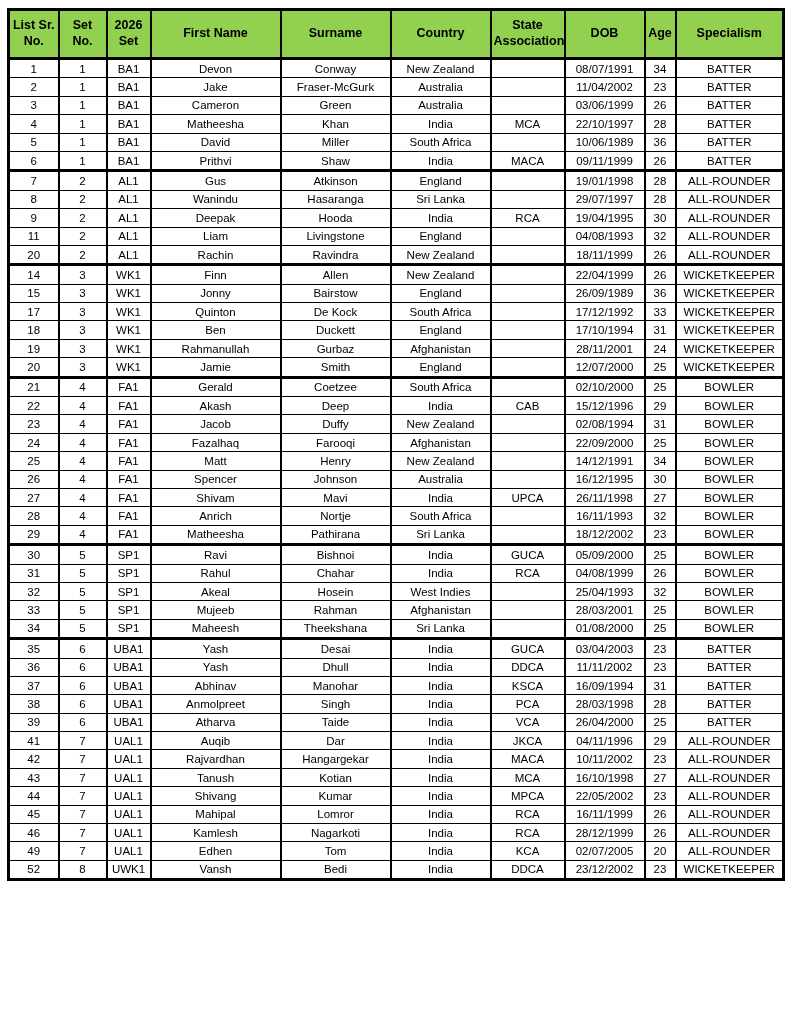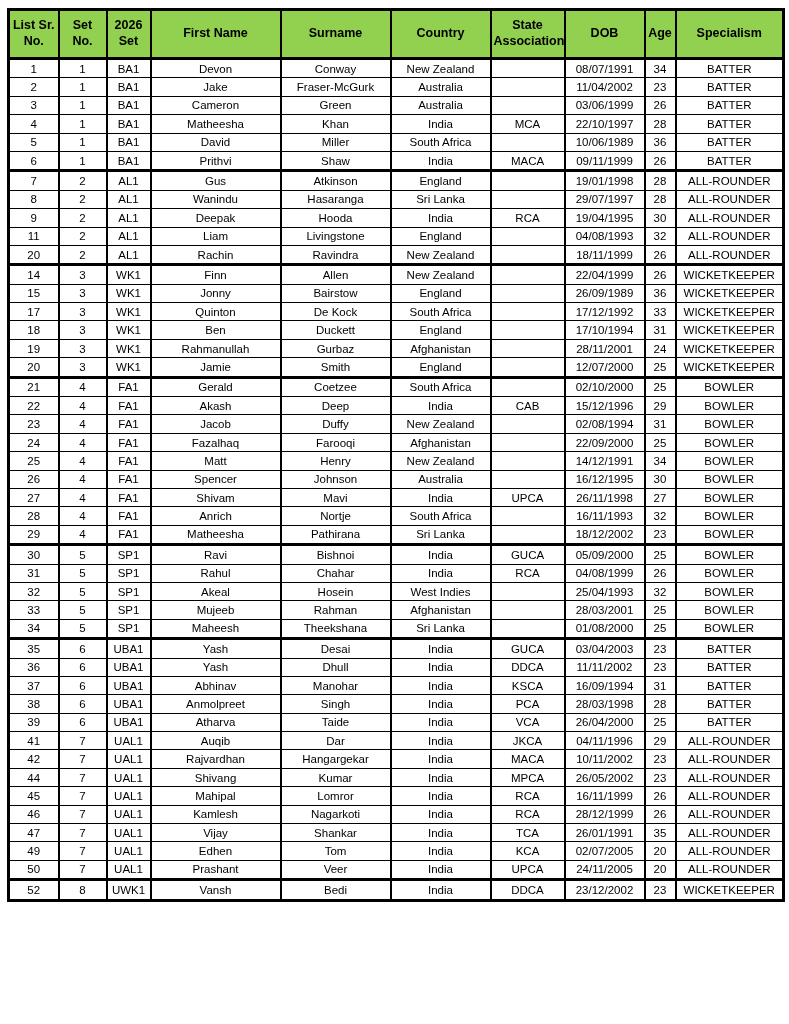--- a/index.html
+++ b/index.html
@@ -550,28 +550,40 @@
           <td>UAL1</td>
           <td>Rajvardhan</td>
           <td>Hangargekar</td>
           <td>India</td>
           <td>MACA</td>
           <td>10/11/2002</td>
           <td>23</td>
           <td>ALL-ROUNDER</td>
         </tr>
         <tr>
+          <td>43</td>
+          <td>7</td>
+          <td>UAL1</td>
+          <td>Tanush</td>
+          <td>Kotian</td>
+          <td>India</td>
+          <td>MCA</td>
+          <td>16/10/1998</td>
+          <td>27</td>
+          <td>ALL-ROUNDER</td>
+        </tr>
+        <tr>
           <td>44</td>
           <td>7</td>
           <td>UAL1</td>
           <td>Shivang</td>
           <td>Kumar</td>
           <td>India</td>
           <td>MPCA</td>
-          <td>26/05/2002</td>
+          <td>22/05/2002</td>
           <td>23</td>
           <td>ALL-ROUNDER</td>
         </tr>
         <tr>
           <td>45</td>
           <td>7</td>
           <td>UAL1</td>
           <td>Mahipal</td>
           <td>Lomror</td>
           <td>India</td>
@@ -586,52 +598,28 @@
           <td>UAL1</td>
           <td>Kamlesh</td>
           <td>Nagarkoti</td>
           <td>India</td>
           <td>RCA</td>
           <td>28/12/1999</td>
           <td>26</td>
           <td>ALL-ROUNDER</td>
         </tr>
         <tr>
-          <td>47</td>
-          <td>7</td>
-          <td>UAL1</td>
-          <td>Vijay</td>
-          <td>Shankar</td>
-          <td>India</td>
-          <td>TCA</td>
-          <td>26/01/1991</td>
-          <td>35</td>
-          <td>ALL-ROUNDER</td>
-        </tr>
-        <tr>
           <td>49</td>
           <td>7</td>
           <td>UAL1</td>
           <td>Edhen</td>
           <td>Tom</td>
           <td>India</td>
           <td>KCA</td>
           <td>02/07/2005</td>
-          <td>20</td>
-          <td>ALL-ROUNDER</td>
-        </tr>
-        <tr class="group-end">
-          <td>50</td>
-          <td>7</td>
-          <td>UAL1</td>
-          <td>Prashant</td>
-          <td>Veer</td>
-          <td>India</td>
-          <td>UPCA</td>
-          <td>24/11/2005</td>
           <td>20</td>
           <td>ALL-ROUNDER</td>
         </tr>
         <tr>
           <td>52</td>
           <td>8</td>
           <td>UWK1</td>
           <td>Vansh</td>
           <td>Bedi</td>
           <td>India</td>

